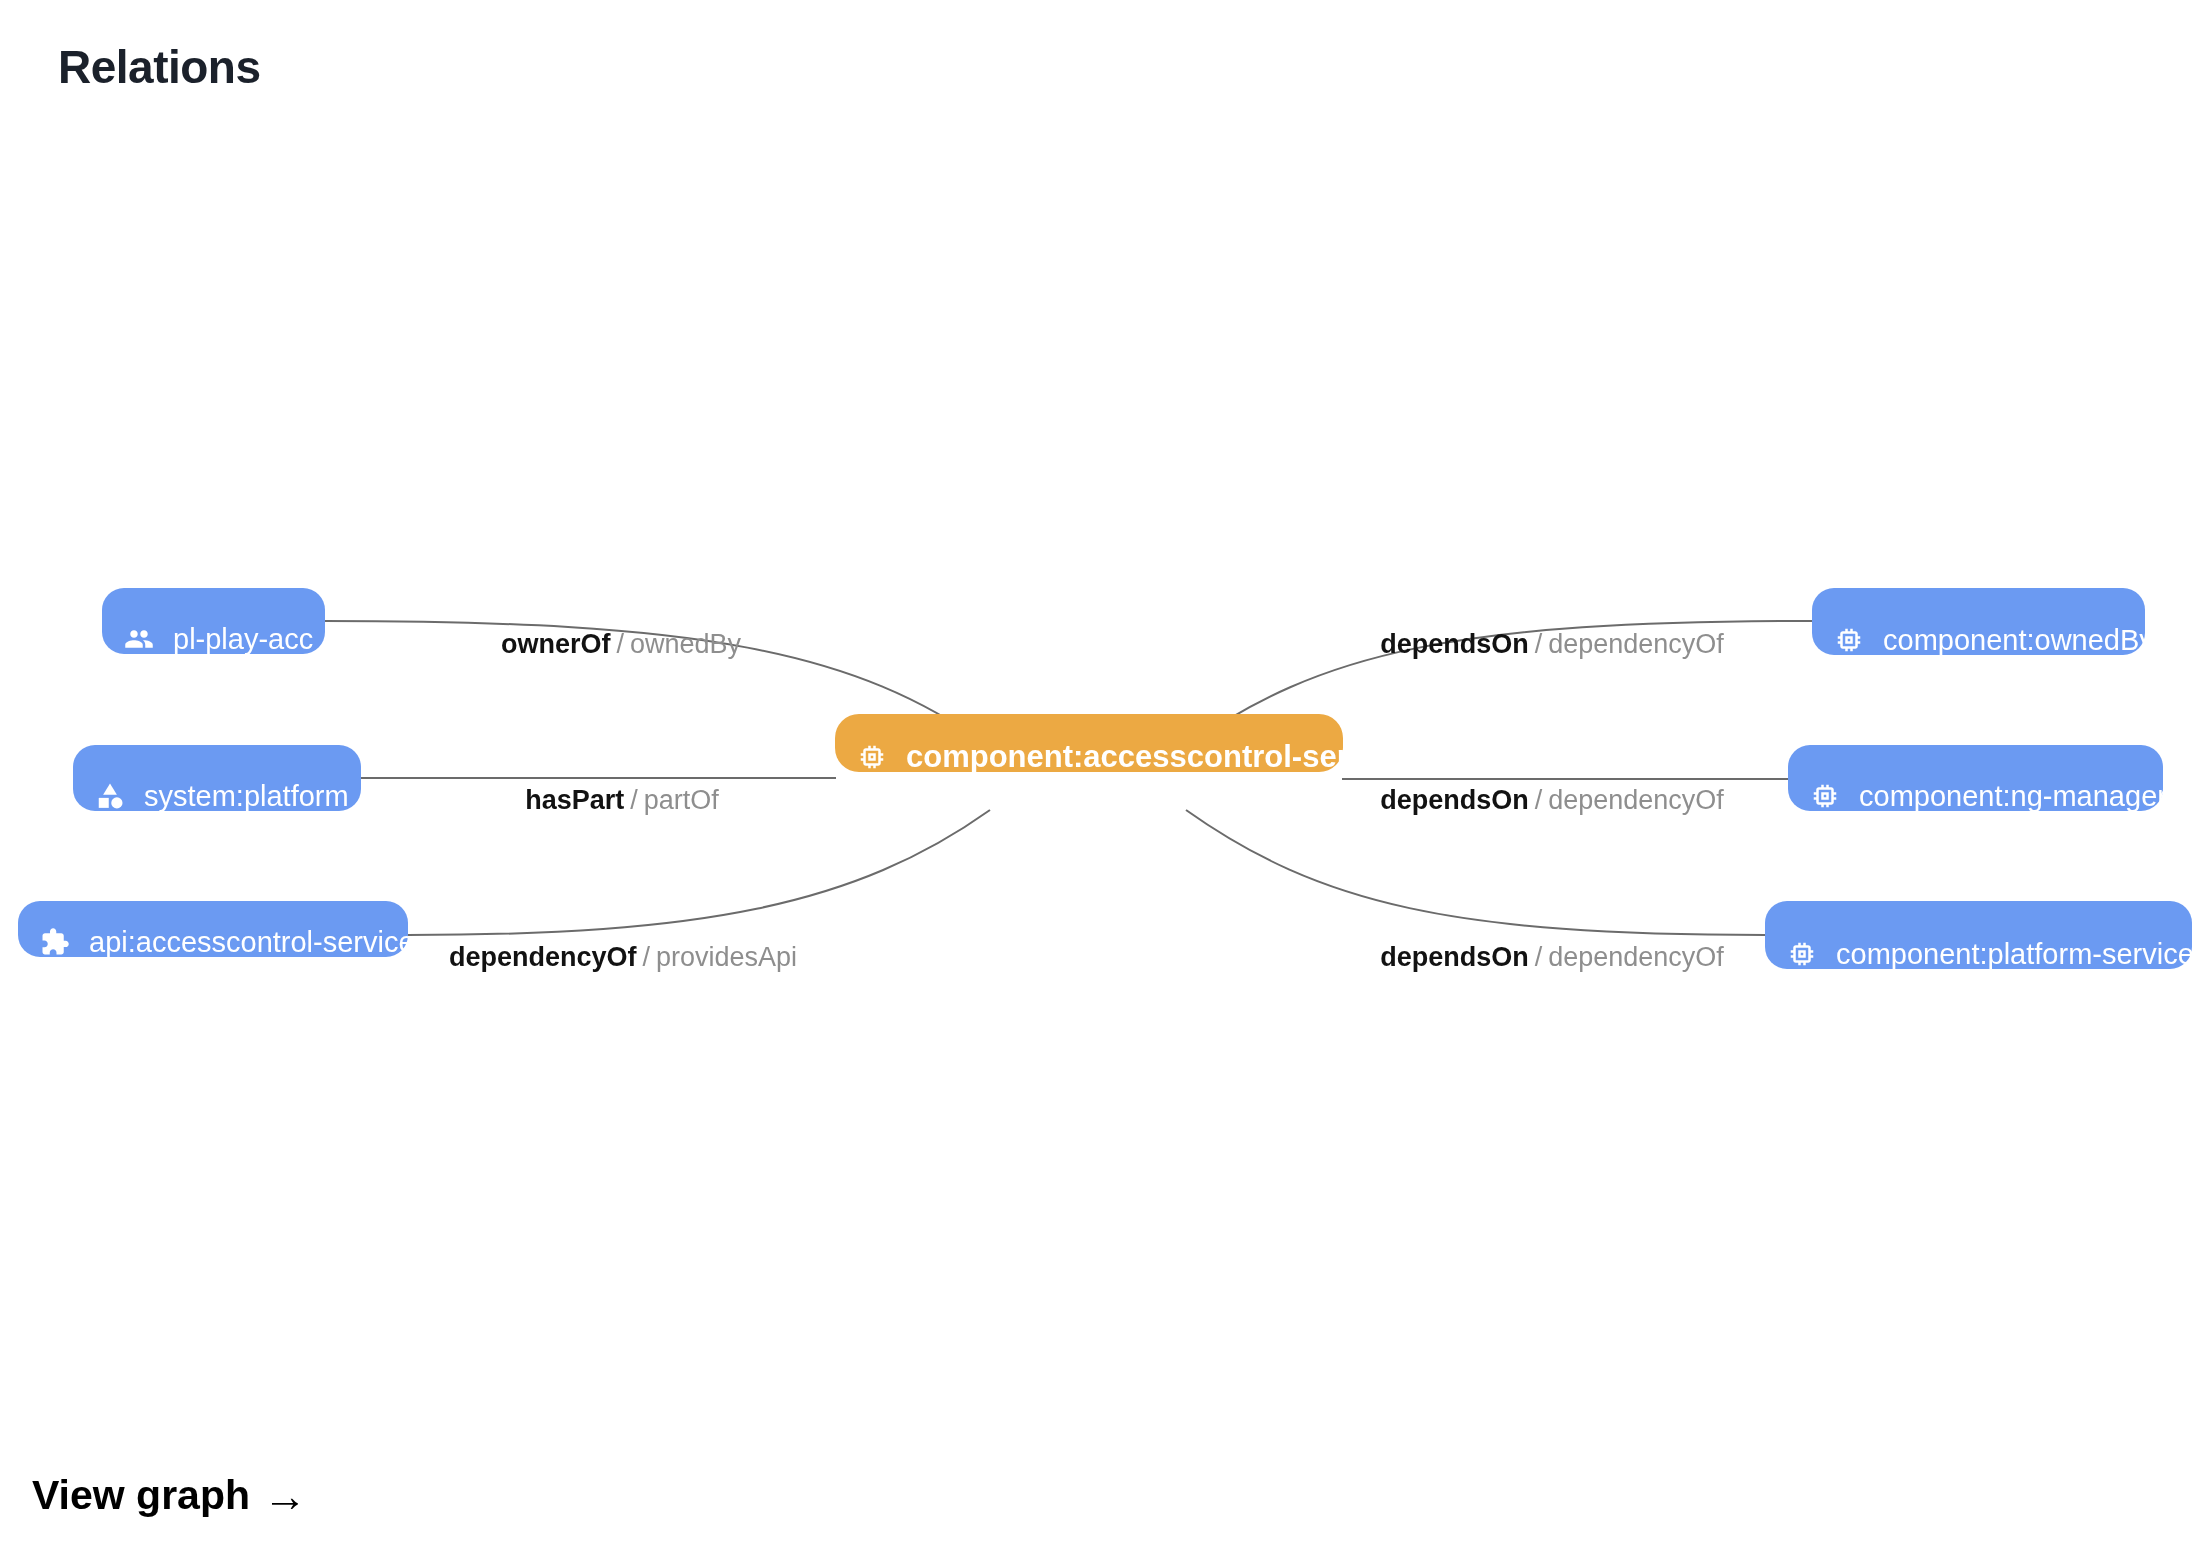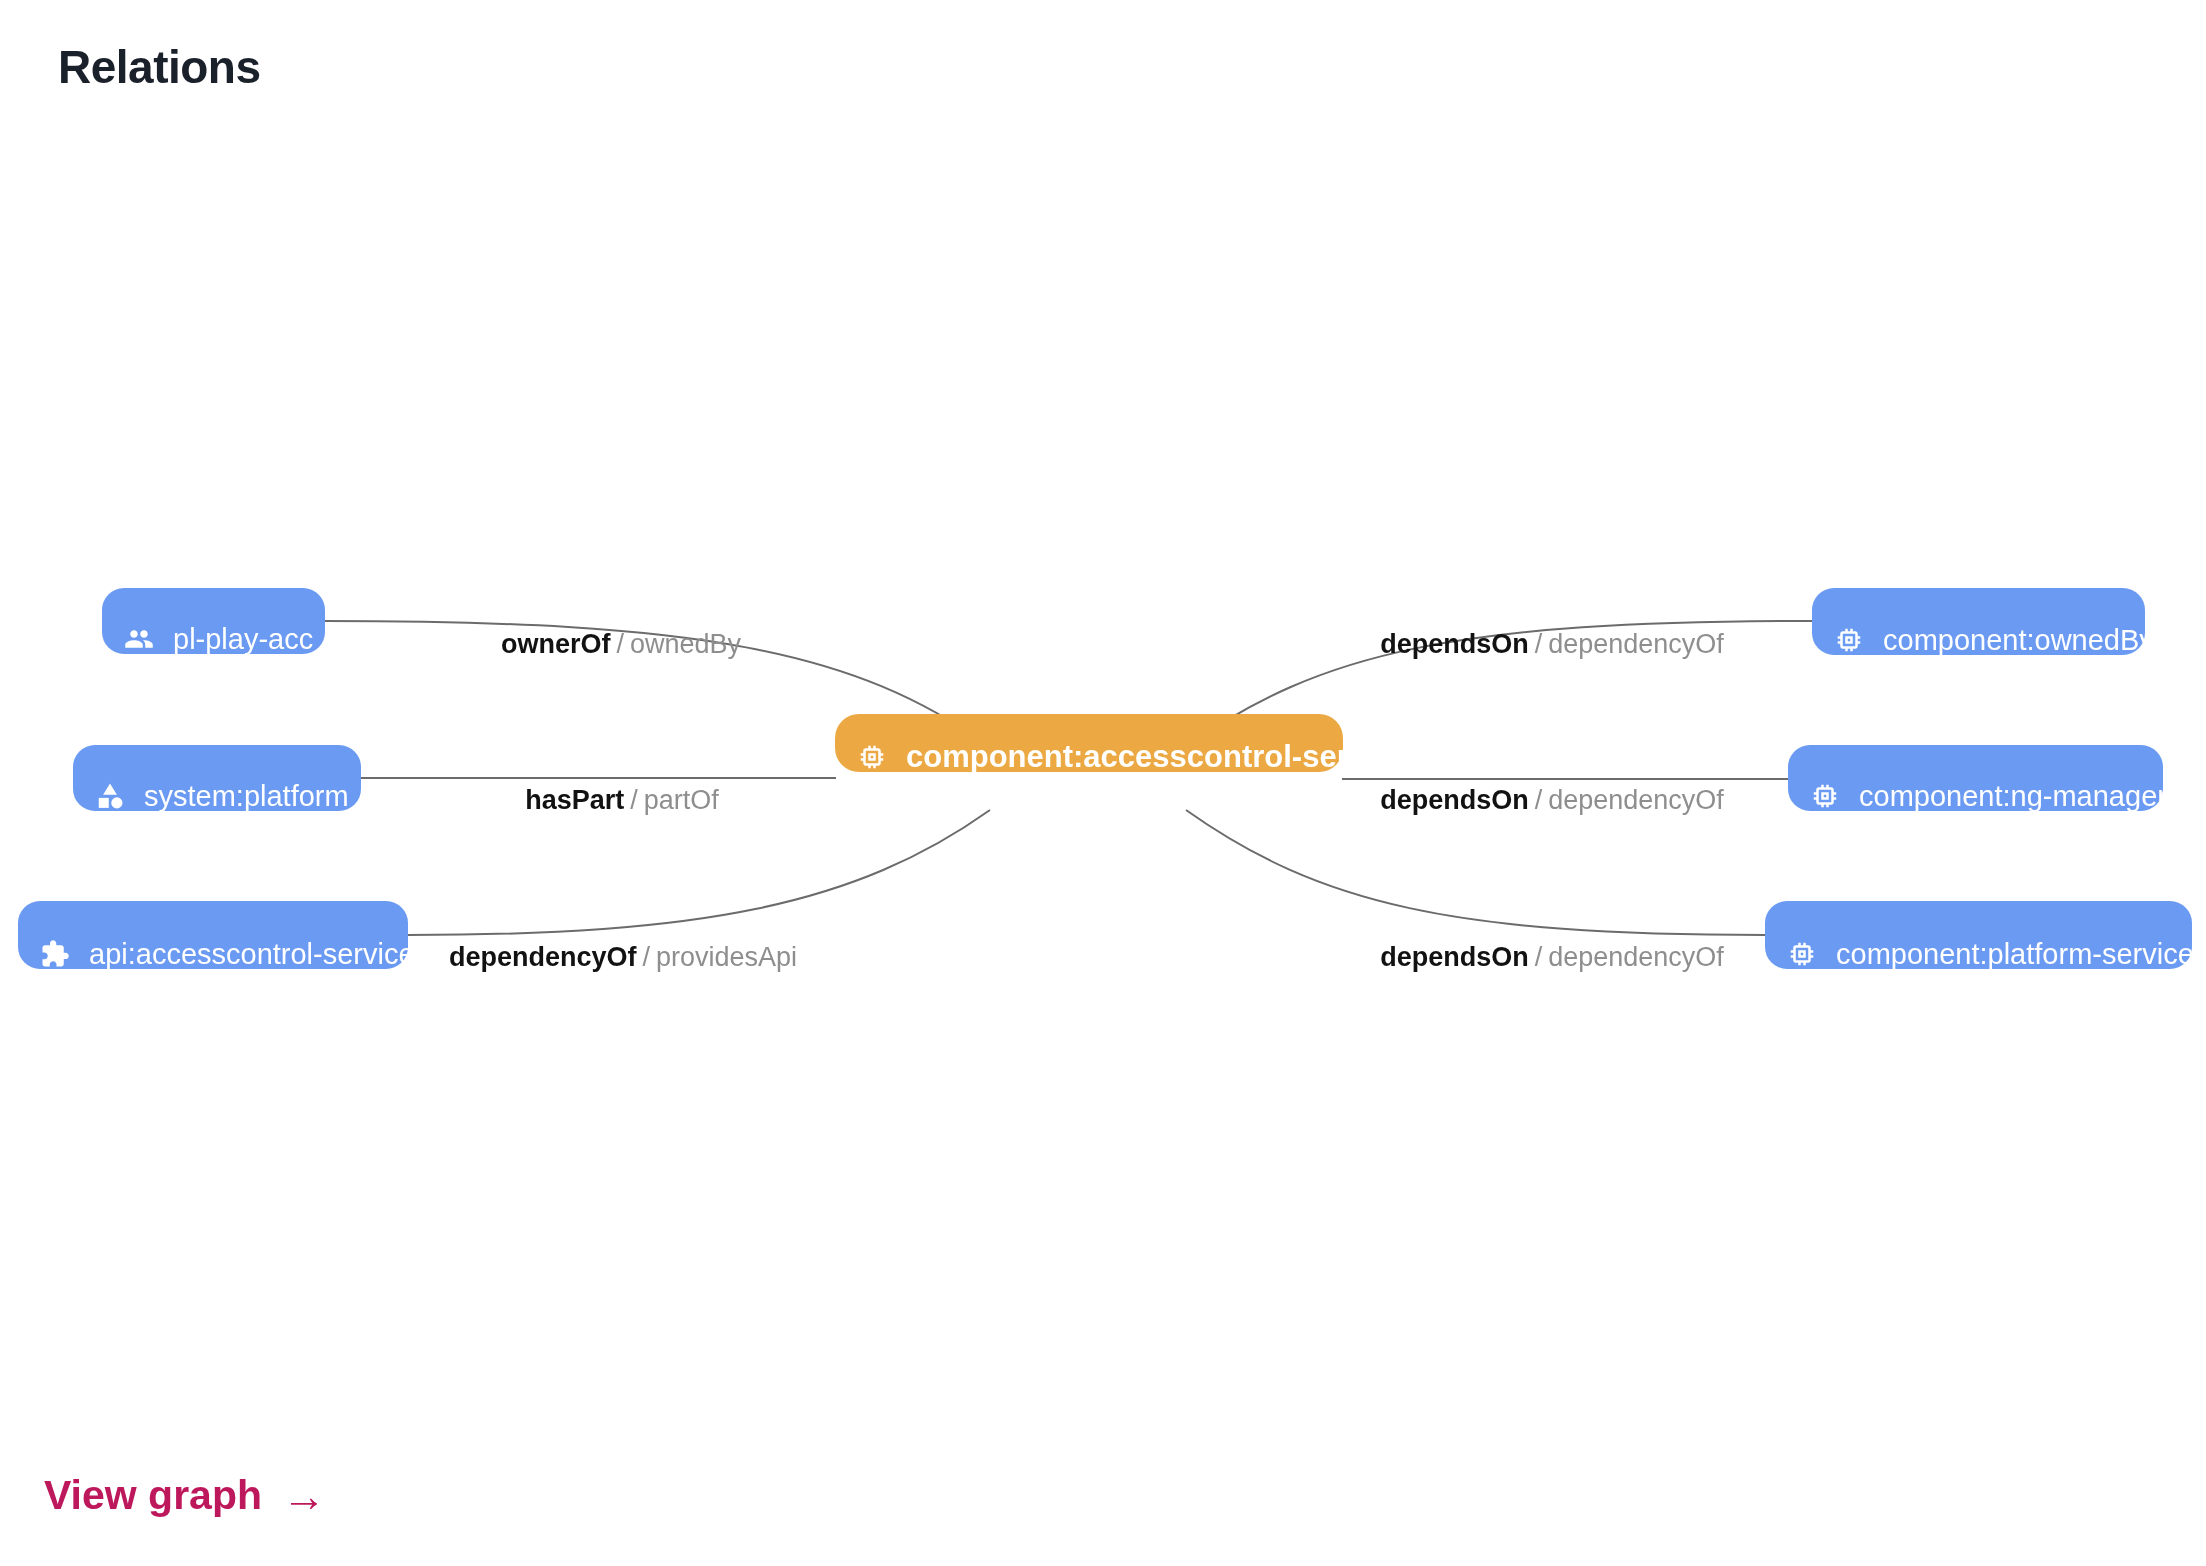--- a/index.html
+++ b/index.html
@@ -28,23 +28,23 @@
   .nicon{display:flex;align-items:center;justify-content:center;flex:0 0 auto;}
   .nicon svg{display:block;}
   .elabel{
     position:absolute;transform:translateX(-50%);
     font-size:27px;white-space:nowrap;line-height:34px;
   }
   .elabel .primary{color:#121212;font-weight:bold;}
   .elabel .sep{color:#8e8e8e;padding:0 6px;}
   .elabel .secondary{color:#8e8e8e;}
   .view-graph{
-    position:absolute;left:44px;top:1472px;
-    display:flex;align-items:center;gap:20px;
-    font-size:41px;font-weight:700;color:#be185d;
+    position:absolute;left:32px;top:1472px;
+    display:flex;align-items:center;gap:13px;
+    font-size:41px;font-weight:700;color:#000000;
     text-decoration:none;cursor:pointer;
   }
   .view-graph .arrow{font-weight:400;font-size:44px;line-height:1;}
 </style>
 </head>
 <body>
 
 <div class="canvas">
 
   <h1 class="card-title">Relations</h1>
@@ -71,21 +71,21 @@
     <span class="nicon">
       <svg width="30" height="30" viewBox="0 0 24 24" fill="#ffffff">
           <path d="M12 2l-5.5 9h11L12 2z"></path>
           <circle cx="17.5" cy="17.5" r="4.5"></circle>
           <path d="M3 13.5h8v8H3z"></path>
         </svg>
     </span>
     <span class="nlabel">system:platform</span>
   </div>
 
-  <div class="node blue" style="left:18px;top:901px;width:390px;height:68px">
+  <div class="node blue" style="left:18px;top:901px;width:390px;height:56px">
     <span class="nicon">
       <svg width="30" height="30" viewBox="0 0 24 24" fill="#ffffff">
           <path d="M20.5 11H19V7c0-1.1-.9-2-2-2h-4V3.5C13 2.12 11.88 1 10.5 1S8 2.12 8 3.5V5H4c-1.1 0-1.99.9-1.99 2v3.8H3.5c1.49 0 2.7 1.21 2.7 2.7s-1.21 2.7-2.7 2.7H2V20c0 1.1.9 2 2 2h3.8v-1.5c0-1.49 1.21-2.7 2.7-2.7 1.49 0 2.7 1.21 2.7 2.7V22H17c1.1 0 2-.9 2-2v-4h1.5c1.38 0 2.5-1.12 2.5-2.5S21.88 11 20.5 11z"></path>
         </svg>
     </span>
     <span class="nlabel">api:accesscontrol-service</span>
   </div>
 
   <div class="node orange" style="left:835px;top:714px;width:508px;height:58px">
     <span class="nicon">

